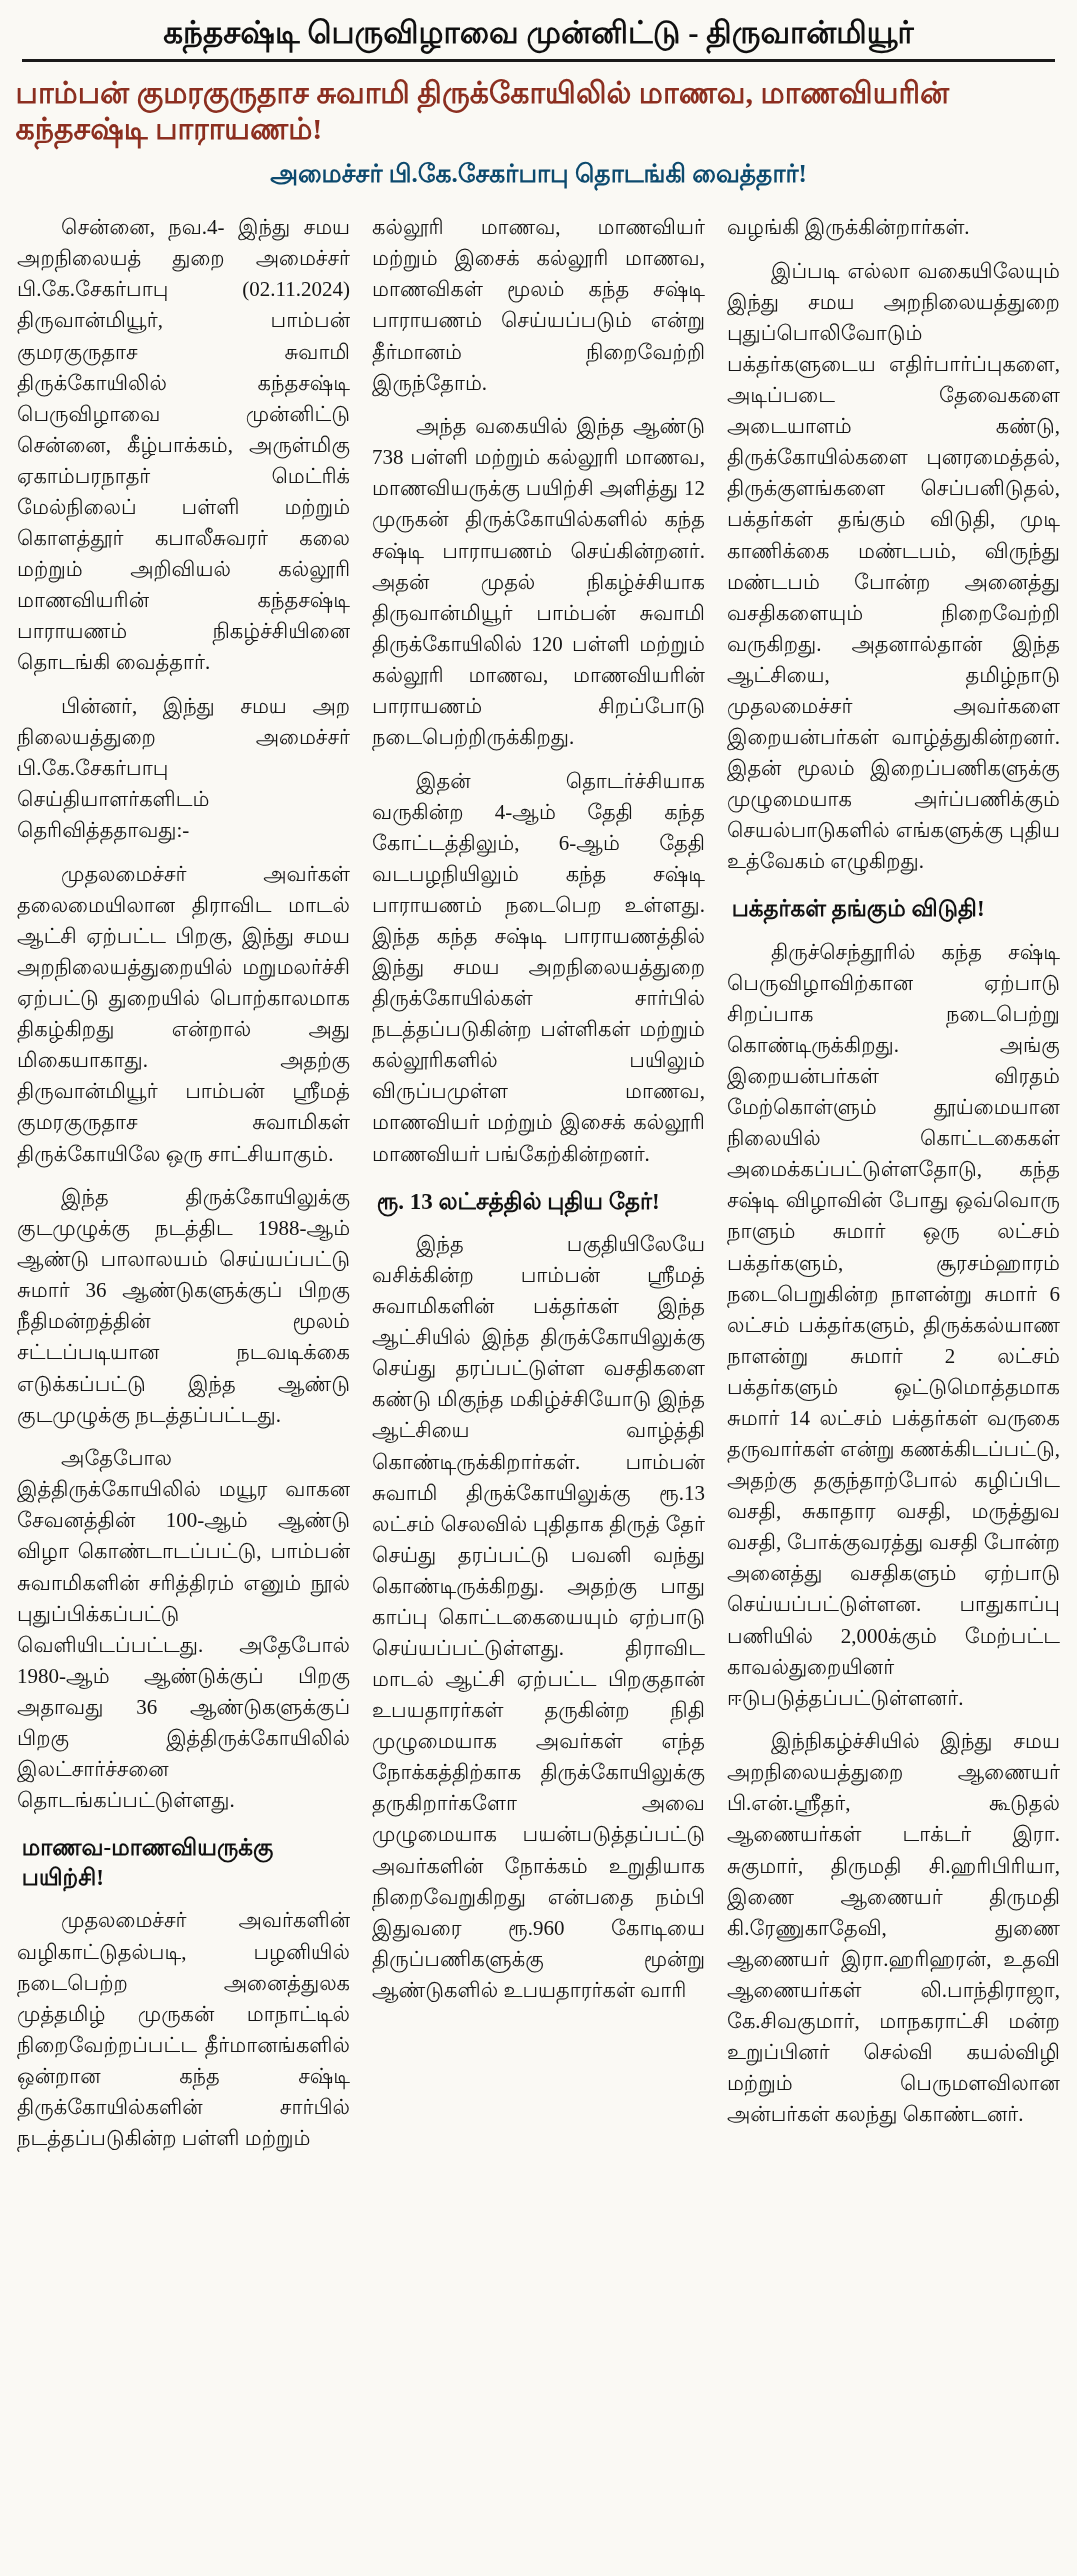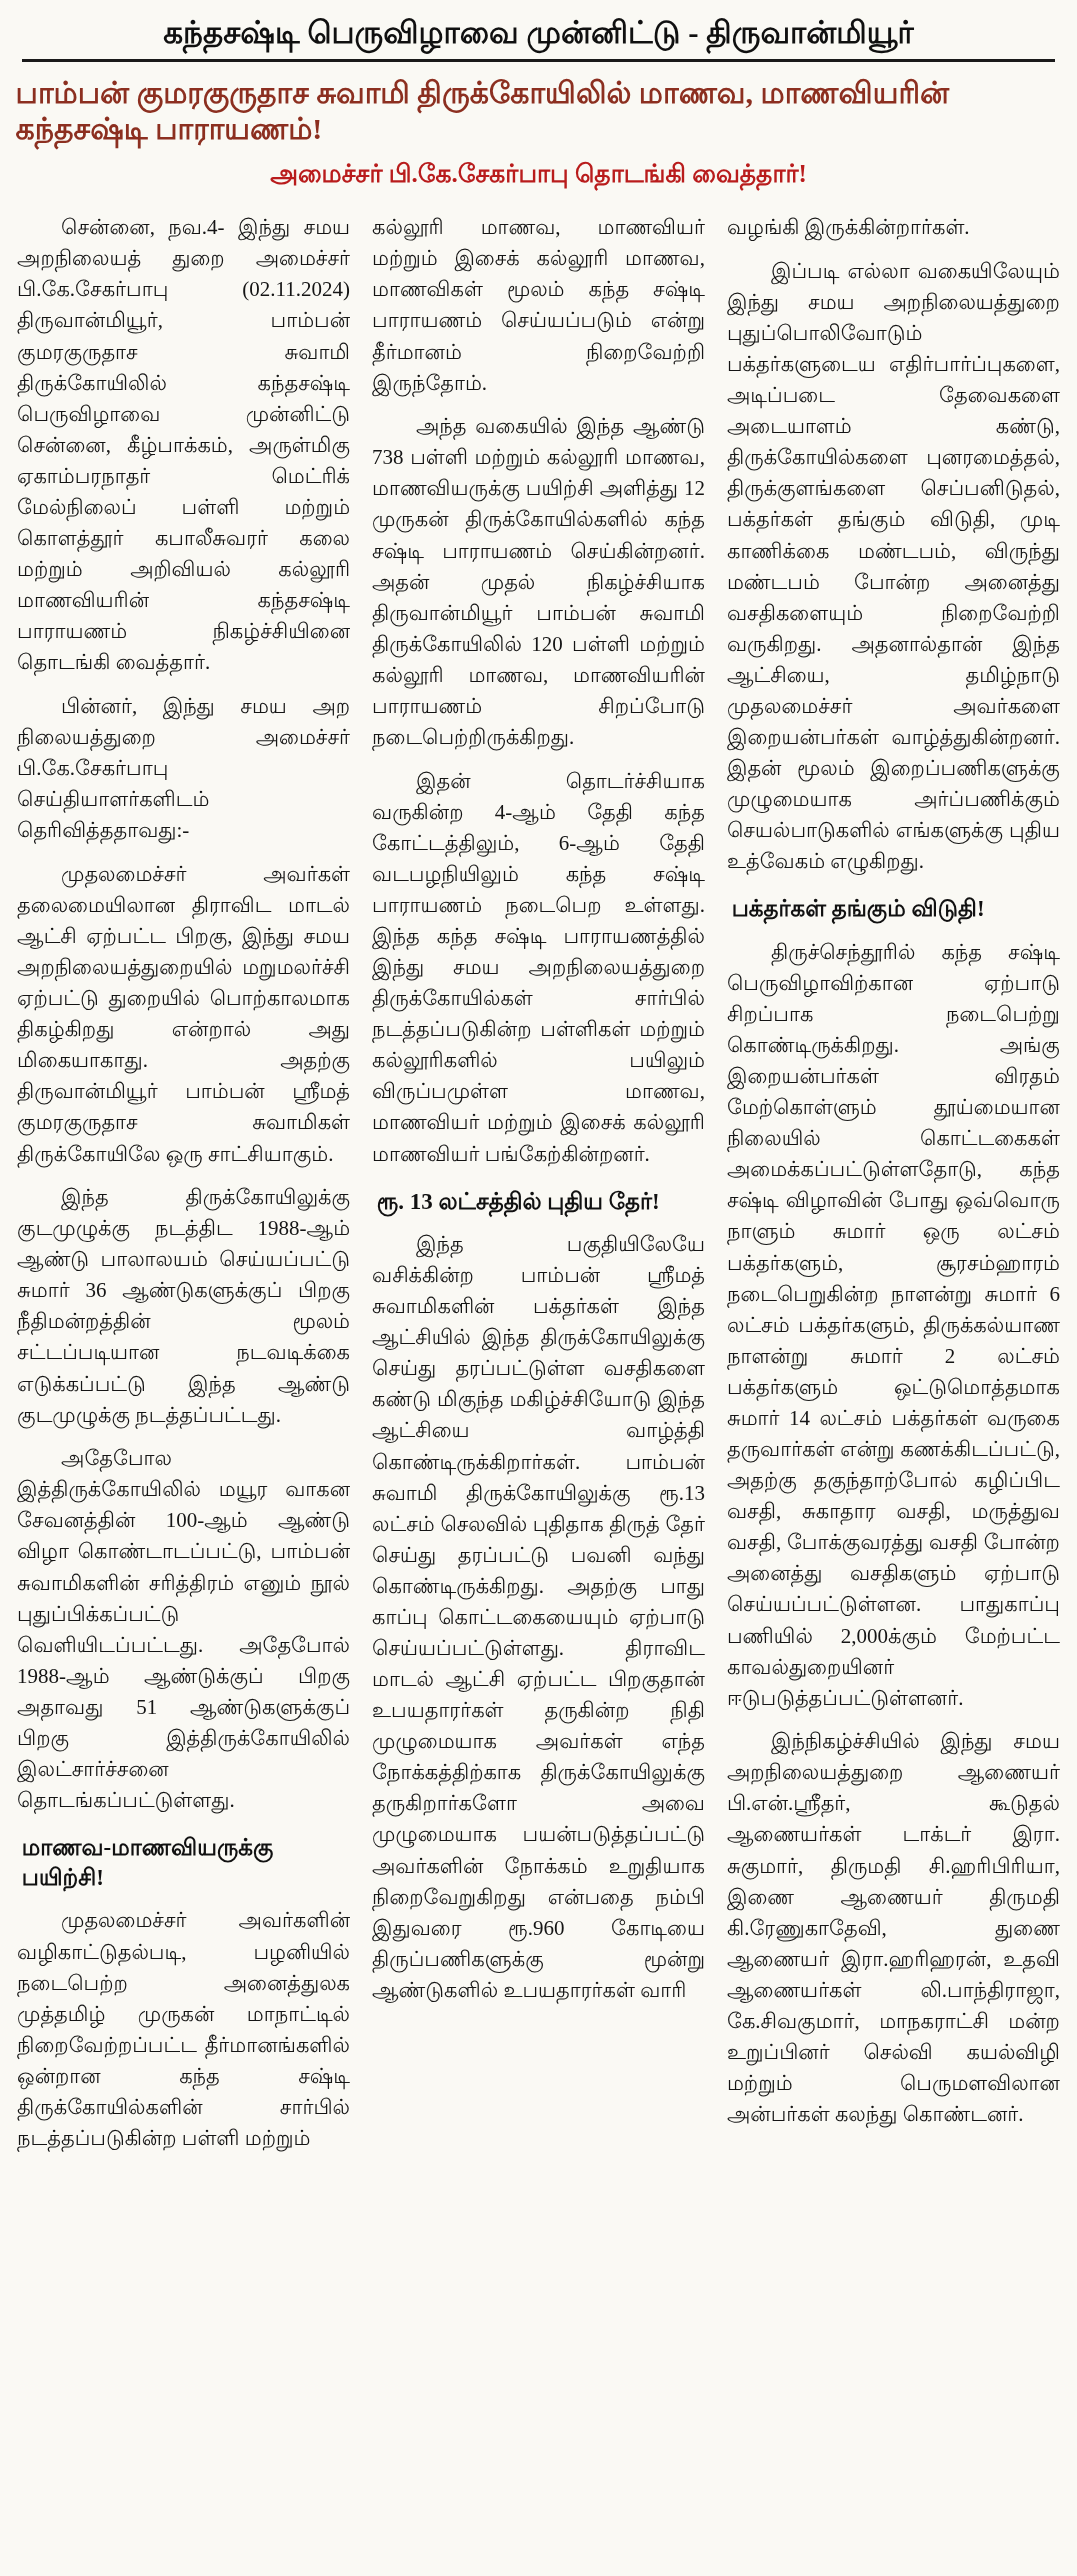--- a/index.html
+++ b/index.html
@@ -36,21 +36,21 @@
     font-weight: bold;
     text-align: left;
     color: #8c2f20;
     margin: 3.1px 1.6px 11px 1.6px;
     line-height: 1.22;
   }
   .subheadline {
     font-size: 25px;
     font-weight: bold;
     text-align: center;
-    color: #b91c1c;
+    color: #0c4a6e;
     margin: 0 0 20.4px 0;
     line-height: 1.2;
   }
   
   .columns {
     display: flex;
     gap: 22px;
     padding: 3.1px 3.1px 0 3.1px;
     align-items: flex-start;
   }
@@ -89,21 +89,21 @@
     <h3 class="subheadline">அமைச்சர் பி.கே.சேகர்பாபு தொடங்கி வைத்தார்!</h3>
   </header>
 
   <main class="columns">
 
     <div class="col">
       <p class="para">சென்னை, நவ.4- இந்து சமய அறநிலையத் துறை அமைச்சர் பி.கே.சேகர்பாபு (02.11.2024) திருவான்மியூர், பாம்பன் குமரகுருதாச சுவாமி திருக்கோயிலில் கந்தசஷ்டி பெருவிழாவை முன்னிட்டு சென்னை, கீழ்பாக்கம், அருள்மிகு ஏகாம்பரநாதர் மெட்ரிக் மேல்நிலைப் பள்ளி மற்றும் கொளத்தூர் கபாலீசுவரர் கலை மற்றும் அறிவியல் கல்லூரி மாணவியரின் கந்தசஷ்டி பாராயணம் நிகழ்ச்சியினை தொடங்கி வைத்தார்.</p>
       <p class="para">பின்னர், இந்து சமய அற நிலையத்துறை அமைச்சர் பி.கே.சேகர்பாபு செய்தியாளர்களிடம் தெரிவித்ததாவது:-</p>
       <p class="para">முதலமைச்சர் அவர்கள் தலைமையிலான திராவிட மாடல் ஆட்சி ஏற்பட்ட பிறகு, இந்து சமய அறநிலையத்துறையில் மறுமலர்ச்சி ஏற்பட்டு துறையில் பொற்காலமாக திகழ்கிறது என்றால் அது மிகையாகாது. அதற்கு திருவான்மியூர் பாம்பன் ஸ்ரீமத் குமரகுருதாச சுவாமிகள் திருக்கோயிலே ஒரு சாட்சியாகும்.</p>
       <p class="para">இந்த திருக்கோயிலுக்கு குடமுழுக்கு நடத்திட 1988-ஆம் ஆண்டு பாலாலயம் செய்யப்பட்டு சுமார் 36 ஆண்டுகளுக்குப் பிறகு நீதிமன்றத்தின் மூலம் சட்டப்படியான நடவடிக்கை எடுக்கப்பட்டு இந்த ஆண்டு குடமுழுக்கு நடத்தப்பட்டது.</p>
-      <p class="para">அதேபோல இத்திருக்கோயிலில் மயூர வாகன சேவனத்தின் 100-ஆம் ஆண்டு விழா கொண்டாடப்பட்டு, பாம்பன் சுவாமிகளின் சரித்திரம் எனும் நூல் புதுப்பிக்கப்பட்டு வெளியிடப்பட்டது. அதேபோல் 1988-ஆம் ஆண்டுக்குப் பிறகு அதாவது 51 ஆண்டுகளுக்குப் பிறகு இத்திருக்கோயிலில் இலட்சார்ச்சனை தொடங்கப்பட்டுள்ளது.</p>
+      <p class="para">அதேபோல இத்திருக்கோயிலில் மயூர வாகன சேவனத்தின் 100-ஆம் ஆண்டு விழா கொண்டாடப்பட்டு, பாம்பன் சுவாமிகளின் சரித்திரம் எனும் நூல் புதுப்பிக்கப்பட்டு வெளியிடப்பட்டது. அதேபோல் 1980-ஆம் ஆண்டுக்குப் பிறகு அதாவது 36 ஆண்டுகளுக்குப் பிறகு இத்திருக்கோயிலில் இலட்சார்ச்சனை தொடங்கப்பட்டுள்ளது.</p>
       <h4 class="col-subhead">மாணவ-மாணவியருக்கு பயிற்சி!</h4>
       <p class="para">முதலமைச்சர் அவர்களின் வழிகாட்டுதல்படி, பழனியில் நடைபெற்ற அனைத்துலக முத்தமிழ் முருகன் மாநாட்டில் நிறைவேற்றப்பட்ட தீர்மானங்களில் ஒன்றான கந்த சஷ்டி திருக்கோயில்களின் சார்பில் நடத்தப்படுகின்ற பள்ளி மற்றும்</p>
     </div>
 
     <div class="col">
       <p class="para cont">கல்லூரி மாணவ, மாணவியர் மற்றும் இசைக் கல்லூரி மாணவ, மாணவிகள் மூலம் கந்த சஷ்டி பாராயணம் செய்யப்படும் என்று தீர்மானம் நிறைவேற்றி இருந்தோம்.</p>
       <p class="para">அந்த வகையில் இந்த ஆண்டு 738 பள்ளி மற்றும் கல்லூரி மாணவ, மாணவியருக்கு பயிற்சி அளித்து 12 முருகன் திருக்கோயில்களில் கந்த சஷ்டி பாராயணம் செய்கின்றனர். அதன் முதல் நிகழ்ச்சியாக திருவான்மியூர் பாம்பன் சுவாமி திருக்கோயிலில் 120 பள்ளி மற்றும் கல்லூரி மாணவ, மாணவியரின் பாராயணம் சிறப்போடு நடைபெற்றிருக்கிறது.</p>
       <p class="para">இதன் தொடர்ச்சியாக வருகின்ற 4-ஆம் தேதி கந்த கோட்டத்திலும், 6-ஆம் தேதி வடபழநியிலும் கந்த சஷ்டி பாராயணம் நடைபெற உள்ளது. இந்த கந்த சஷ்டி பாராயணத்தில் இந்து சமய அறநிலையத்துறை திருக்கோயில்கள் சார்பில் நடத்தப்படுகின்ற பள்ளிகள் மற்றும் கல்லூரிகளில் பயிலும் விருப்பமுள்ள மாணவ, மாணவியர் மற்றும் இசைக் கல்லூரி மாணவியர் பங்கேற்கின்றனர்.</p>
       <h4 class="col-subhead">ரூ. 13 லட்சத்தில் புதிய தேர்!</h4>
       <p class="para">இந்த பகுதியிலேயே வசிக்கின்ற பாம்பன் ஸ்ரீமத் சுவாமிகளின் பக்தர்கள் இந்த ஆட்சியில் இந்த திருக்கோயிலுக்கு செய்து தரப்பட்டுள்ள வசதிகளை கண்டு மிகுந்த மகிழ்ச்சியோடு இந்த ஆட்சியை வாழ்த்தி கொண்டிருக்கிறார்கள். பாம்பன் சுவாமி திருக்கோயிலுக்கு ரூ.13 லட்சம் செலவில் புதிதாக திருத் தேர் செய்து தரப்பட்டு பவனி வந்து கொண்டிருக்கிறது. அதற்கு பாது காப்பு கொட்டகையையும் ஏற்பாடு செய்யப்பட்டுள்ளது. திராவிட மாடல் ஆட்சி ஏற்பட்ட பிறகுதான் உபயதாரர்கள் தருகின்ற நிதி முழுமையாக அவர்கள் எந்த நோக்கத்திற்காக திருக்கோயிலுக்கு தருகிறார்களோ அவை முழுமையாக பயன்படுத்தப்பட்டு அவர்களின் நோக்கம் உறுதியாக நிறைவேறுகிறது என்பதை நம்பி இதுவரை ரூ.960 கோடியை திருப்பணிகளுக்கு மூன்று ஆண்டுகளில் உபயதாரர்கள் வாரி</p>

